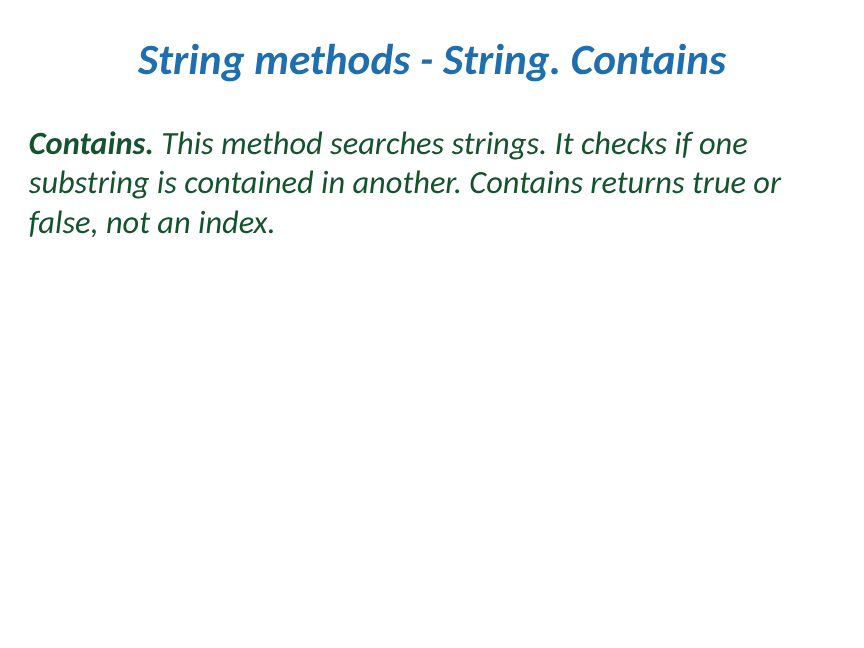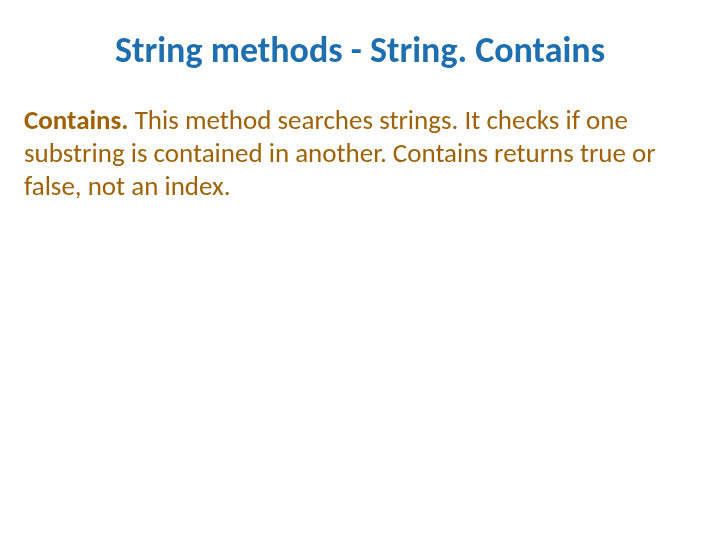--- a/index.html
+++ b/index.html
@@ -1,37 +1,38 @@
 <!DOCTYPE html>
 <html><head>
   <meta charset="utf-8">
   <style>
     * {
       margin: 0;
       padding: 0;
       box-sizing: border-box;
+      font-style: italic;
     }
     body {
       width: 720px;
       height: 540px;
       background: #ffffff;
       font-family: Calibri, 'Segoe UI', Arial, sans-serif;
       padding: 28px 24px;
       overflow: hidden;
     }
     .title {
       color: #1f6fb0;
       font-size: 36px;
       font-weight: 700;
       text-align: center;
       margin-bottom: 32px;
       letter-spacing: 0px;
     }
     .body-text {
-      color: #a16207;
+      color: #14532d;
       font-size: 27px;
       line-height: 1.22;
       font-weight: 400;
     }
     .bold-lead {
       font-weight: 700;
     }
   </style>
 </head>
 <body>

